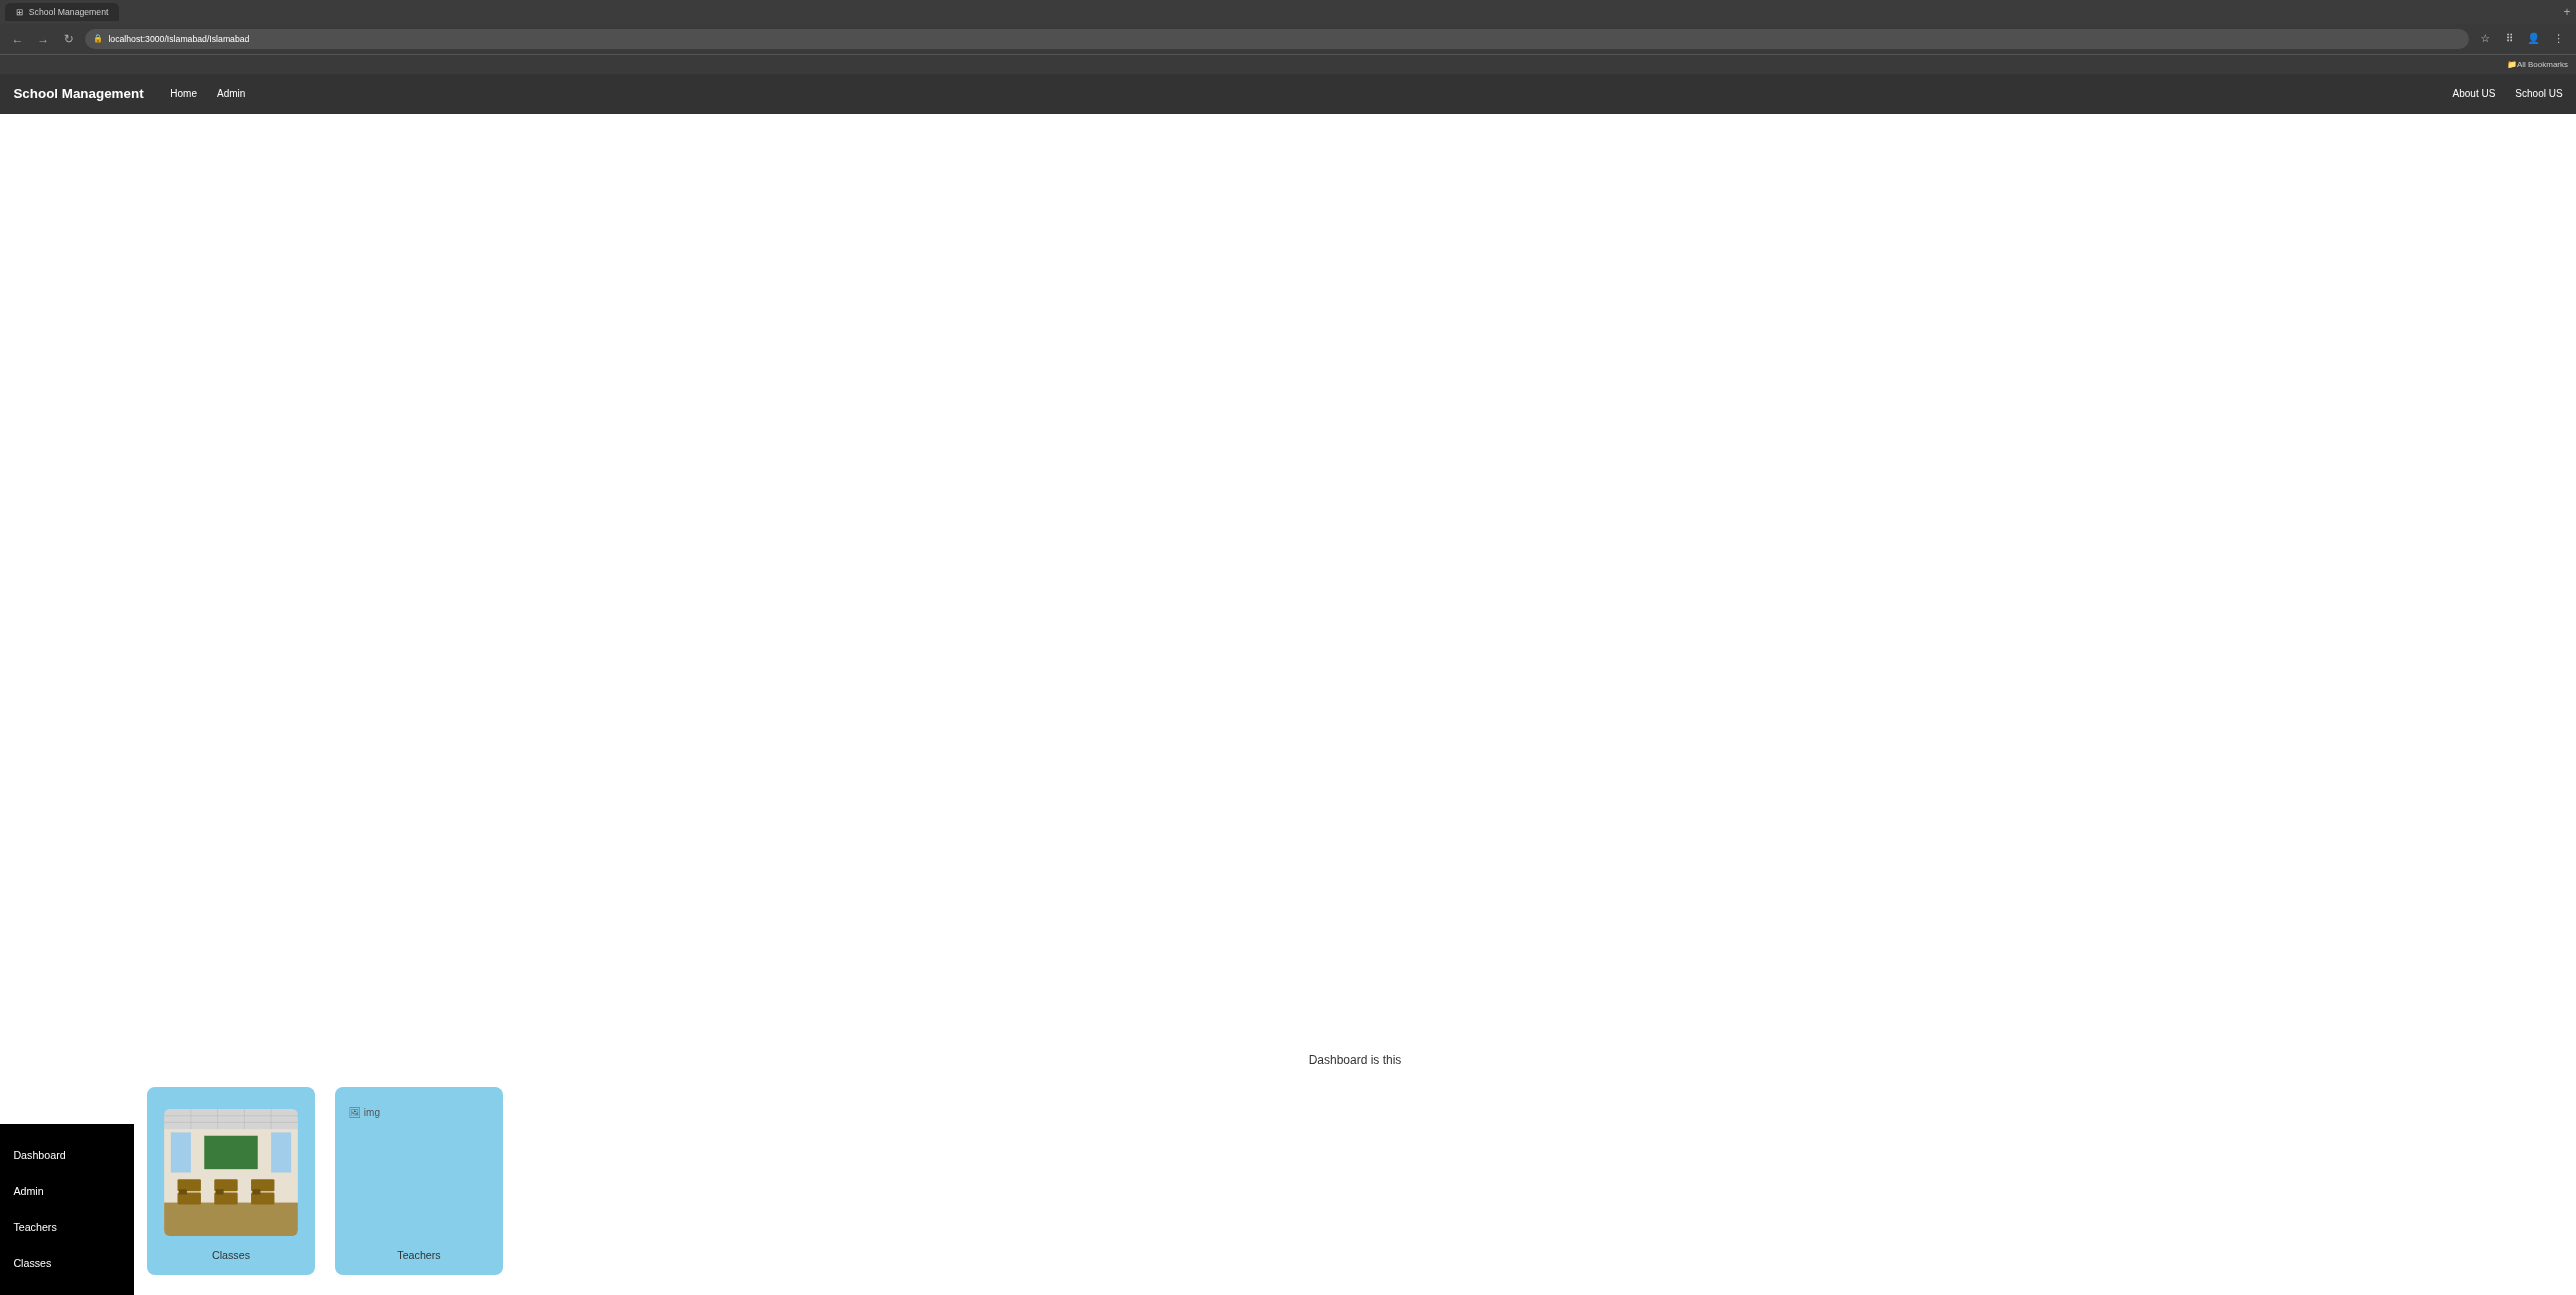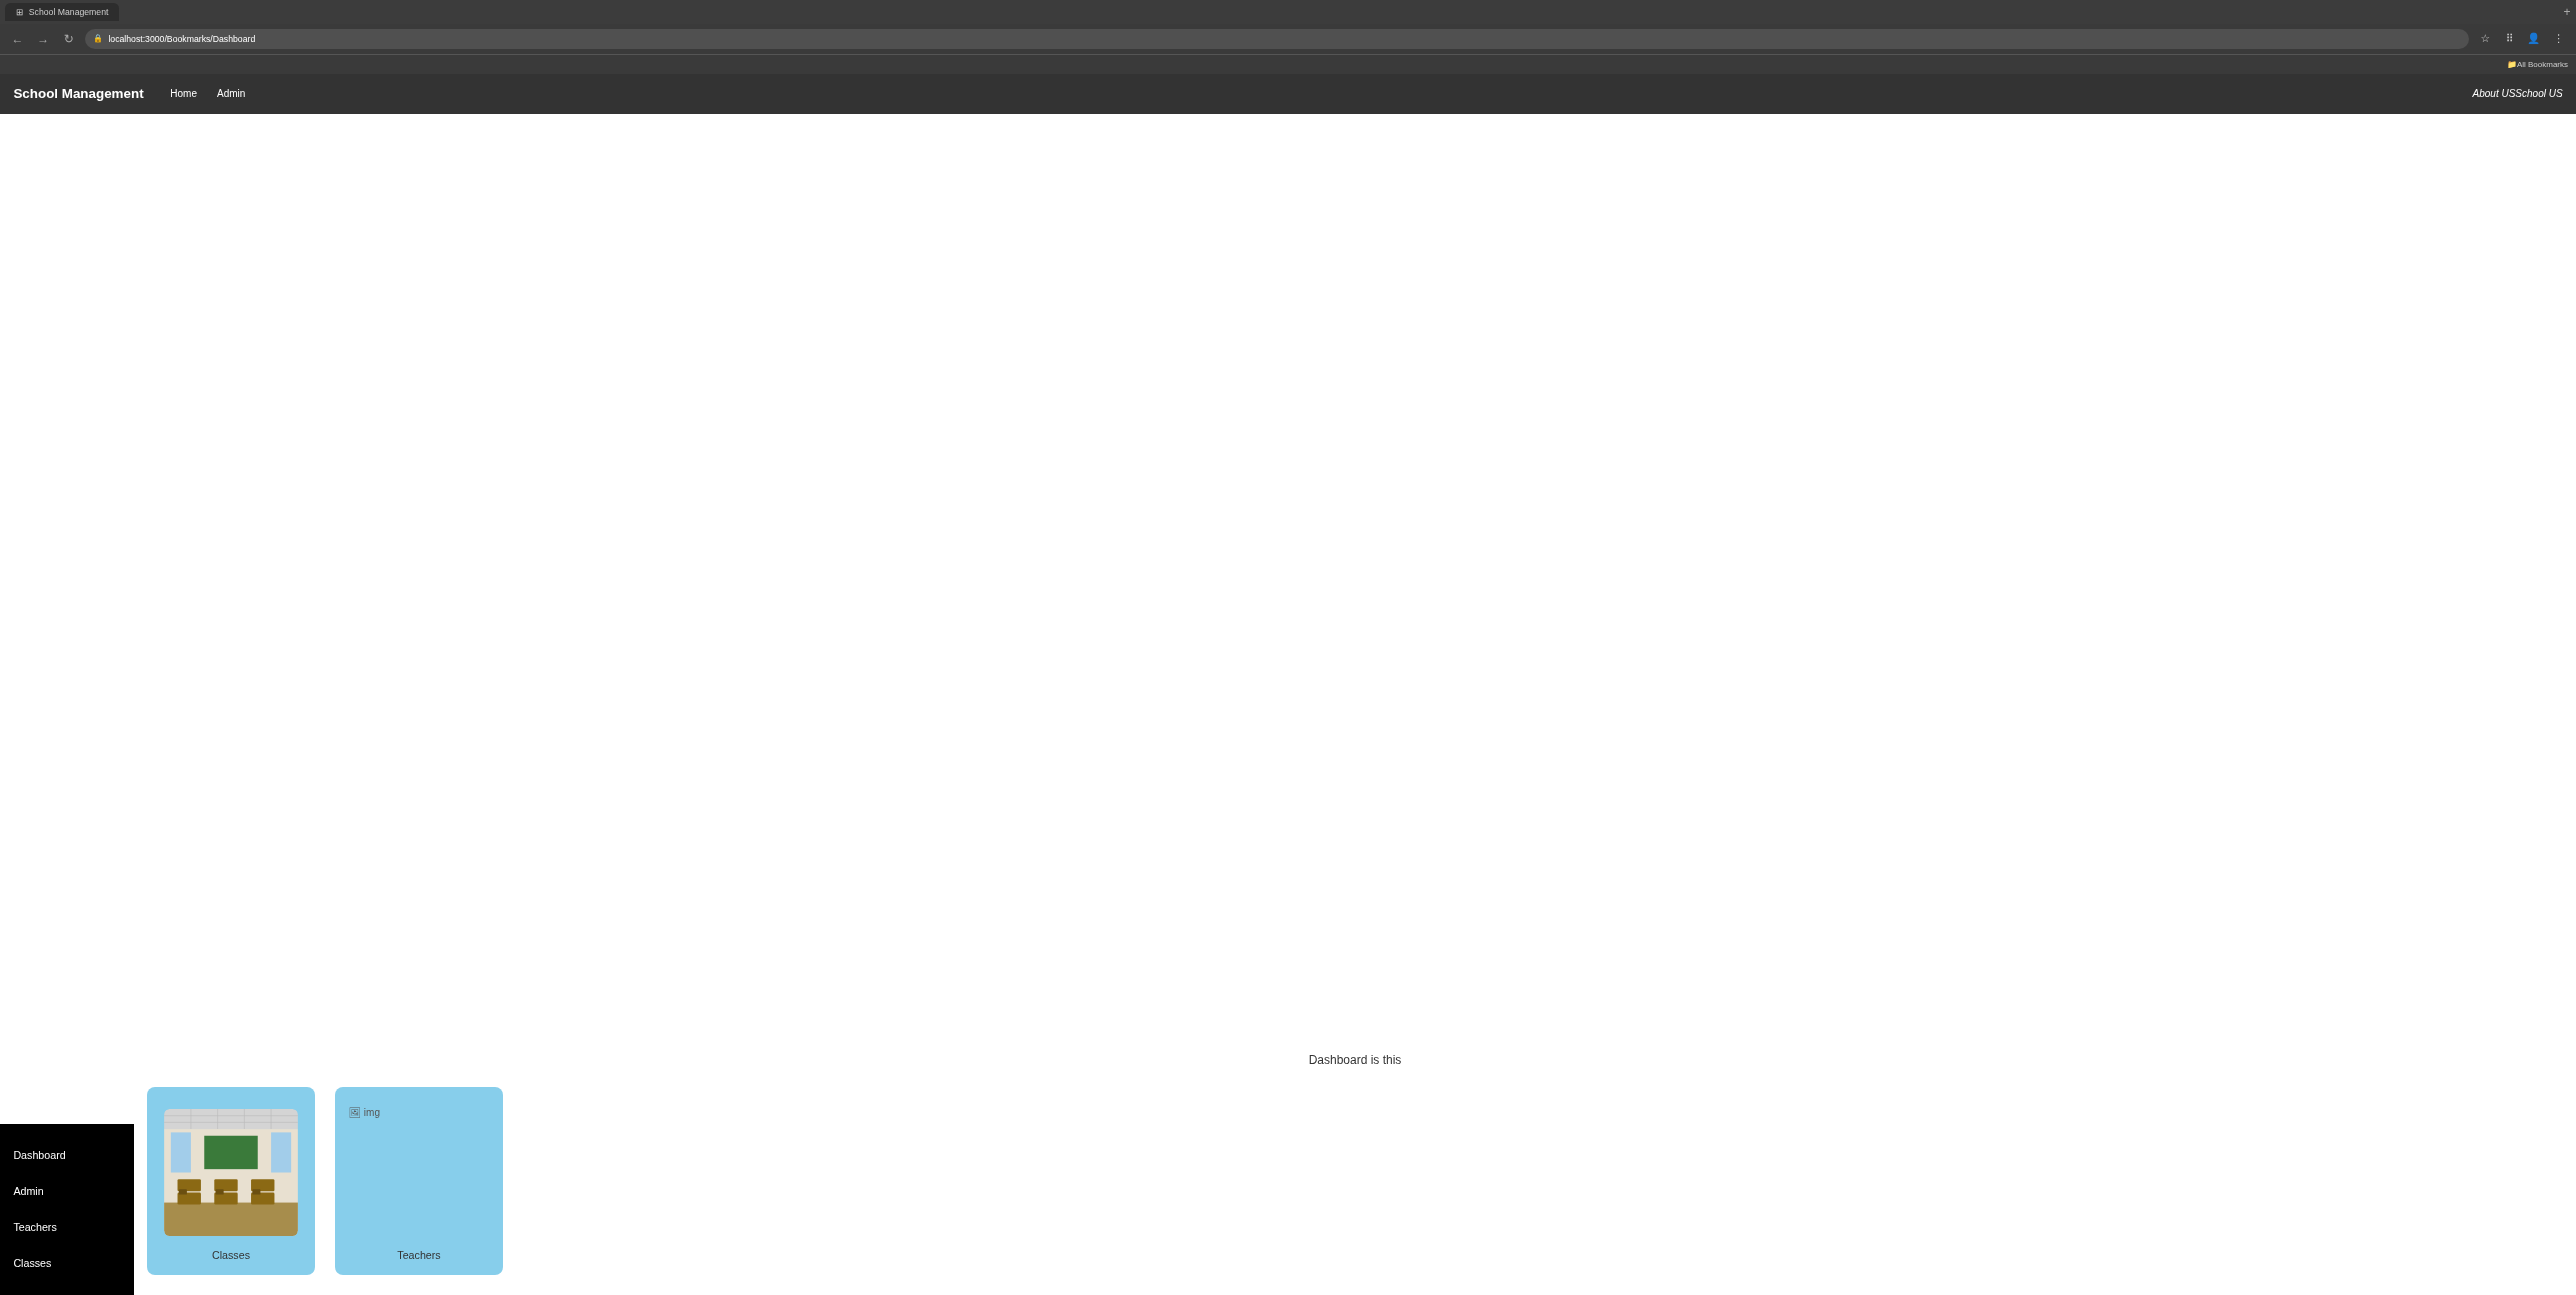--- a/index.html
+++ b/index.html
@@ -141,21 +141,21 @@
     .navbar-link {
       color: #fff;
       text-decoration: none;
       font-size: 10px;
       cursor: pointer;
     }
 
     .navbar-right {
       margin-left: auto;
       display: flex;
-      font-style: italic;
+      gap: 20px;
     }
 
     
     .main-layout {
       display: flex;
       flex: 1;
       min-height: 0;
       align-items: flex-end;
     }
 
@@ -258,21 +258,21 @@
       <span>School Management</span>
     </div>
     <span style="margin-left:auto;color:#aaa;font-size:12px;cursor:pointer;">+</span>
   </div>
   <div class="browser-toolbar">
     <button class="browser-nav-btn">←</button>
     <button class="browser-nav-btn">→</button>
     <button class="browser-nav-btn">↻</button>
     <div class="browser-address-bar">
       <span class="lock-icon">🔒</span>
-      <span>localhost:3000/Bookmarks/Dashboard</span>
+      <span>localhost:3000/Islamabad/Islamabad</span>
     </div>
     <div class="browser-toolbar-right">
       <button class="browser-icon-btn">☆</button>
       <button class="browser-icon-btn">⠿</button>
       <button class="browser-icon-btn">👤</button>
       <button class="browser-icon-btn">⋮</button>
     </div>
   </div>
   <div class="bookmarks-bar">
     <span>📁 </span>

